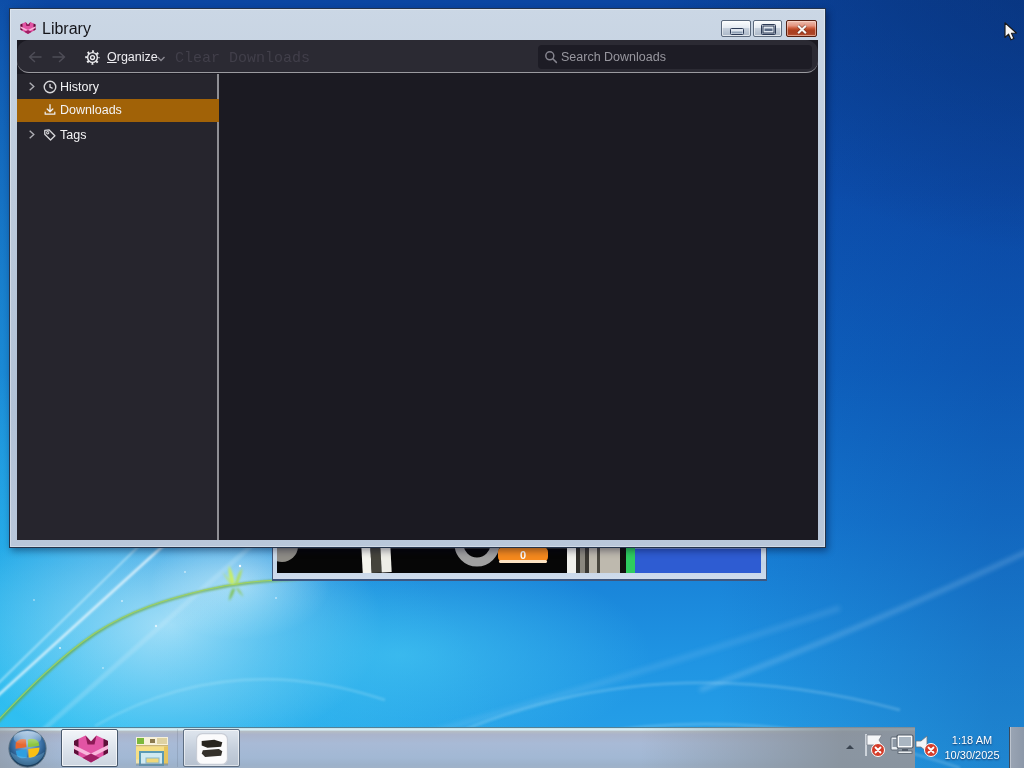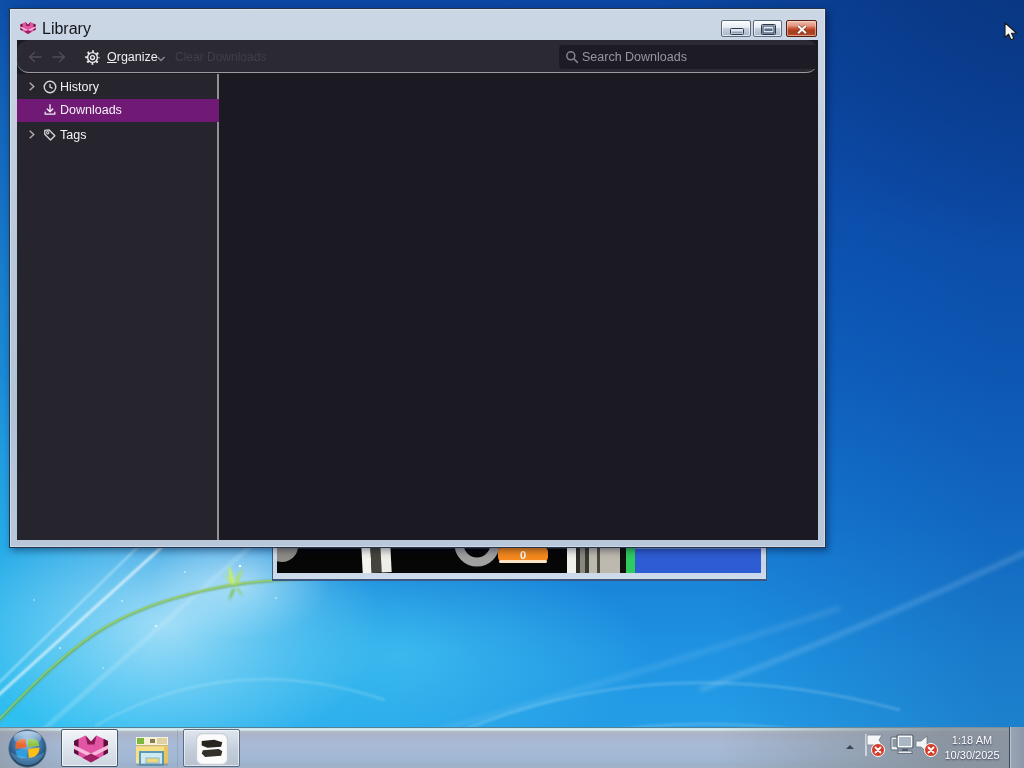--- a/index.html
+++ b/index.html
@@ -26,33 +26,33 @@
 #btn-max { left:743px; width:29px; }
 #btn-close { left:776px; width:31px;
   background:linear-gradient(#eec0b2, #e3947f 32%, #cb5a39 48%, #ad3f1f 62%, #a84023 82%, #bd5635);
   border-color:#551e10; box-shadow:0 0 0 1px rgba(255,228,215,0.5) inset; }
 
 #ffui { position:absolute; left:7px; top:31px; width:801px; height:500px; background:#1b1a22; overflow:hidden; }
 #fftoolbar { position:absolute; left:0; top:0; width:801px; height:33px; background:#2b2a33; border-bottom:1px solid #9b9ba0;border-radius:12px; }
 #ffsidebar { position:absolute; left:0; top:34px; width:202px; height:466px; background:#26252d; border-right:2px solid #8f8f94; }
 #organize { position:absolute; left:90px; top:10px; color:#eeedf1; font-size:12.5px; }
 #organize u { text-decoration:underline; }
-#cleardl { position:absolute; left:158px; top:10px; color:#413f4a; font-size:12px; }
-#searchbox { position:absolute; left:521px; top:5px; width:274px; height:24px; background:#1d1c25; border-radius:4px;margin-left:21px; }
+#cleardl { position:absolute; left:158px; top:10px; color:#413f4a; font-size:15px;font-family:Liberation Mono, monospace; }
+#searchbox { position:absolute; left:521px; top:5px; width:274px; height:24px; background:#1d1c25; border-radius:4px; }
 #searchph { position:absolute; left:23px; top:5px; color:#98979f; font-size:12.5px; }
 .srow { position:absolute; left:0; width:202px; height:23px; color:#f3f3f5; font-size:12.5px; }
 .srow .lbl { position:absolute; left:43px; top:4px; }
 .sic { position:absolute; left:26px; top:4px; }
 .schev { position:absolute; left:9px; top:5px; }
 
 #bwin { position:absolute; left:272px; top:544px; width:495px; height:37px; z-index:5;
   background:linear-gradient(#dfe9f2,#c3d4e6 55%, #cfdcec); border:1px solid #41597c; border-top:none; border-bottom:2px solid #3e5780; }
 #bwin-inner { position:absolute; left:4px; top:3px; width:484px; height:26px; background:#050505; overflow:hidden; }
 
-#taskbar { position:absolute; left:0; top:727px; width:1024px; height:41px; z-index:30;
+#taskbar { position:absolute; left:0; top:727px; width:915px; height:41px; z-index:30;
   background:
     linear-gradient(to right, rgba(138,146,156,0.55) 0%, rgba(138,146,156,0) 7%),
     linear-gradient(to right, rgba(148,156,166,0) 70%, rgba(134,143,152,0.85) 92%),
     linear-gradient(to bottom, #15506d 0%, #dbf2f8 4%, #d4ecf4 7%, #b4bcc4 11%, #abb4cb 18%, #a8bad6 40%, #a2b8d4 75%, #9db2cb 92%, #a0b2c8 100%); }
 #libbtn { position:absolute; left:61px; top:2px; width:57px; height:38px; border:1px solid #47586c; border-radius:2px;
   background:linear-gradient(#f2f5f9, #dde4ec 50%, #ccd5e0); box-shadow:0 0 0 1px rgba(255,255,255,0.7) inset; }
 #fldbtn { position:absolute; left:120px; top:2px; width:58px; height:38px; border-right:1px solid rgba(90,105,125,0.22); }
 #trmbtn { position:absolute; left:183px; top:2px; width:57px; height:38px; border:1px solid #5e6e82; border-radius:2px;
   background:linear-gradient(#dfe6ee, #c4cedb 55%, #b6c1cf); box-shadow:0 0 0 1px rgba(255,255,255,0.55) inset; }
 #clock { position:absolute; left:936px; top:6px; width:72px; text-align:center; color:#fff; font-size:11px; line-height:15px; text-shadow:0 1px 2px rgba(0,0,40,0.65); }
@@ -214,21 +214,21 @@
       <div class="srow" style="top:2px;text-align:right;">
         <svg class="schev" width="11" height="11" viewBox="0 0 12 12">
             <path fill="none" stroke="#aeaeb4" stroke-width="1.5" d="M4 2 L8.5 6 L4 10"></path>
           </svg>
         <svg class="sic" width="14" height="14" viewBox="0 0 16 16">
           <circle cx="8" cy="8" r="6.6" fill="none" stroke="#d7d7da" stroke-width="1.6"></circle>
           <path fill="none" stroke="#d7d7da" stroke-width="1.5" d="M8 4.5 V8 L11 9.6"></path>
         </svg>
         <span class="lbl">History</span>
       </div>
-      <div class="srow" style="top:25px; background:#701a75; height:23px;">
+      <div class="srow" style="top:25px; background:#a16207; height:23px;">
         <svg class="sic" width="14" height="14" viewBox="0 0 16 16">
           <g stroke="#f0f0f3" stroke-width="1.5" fill="none" stroke-linecap="round" stroke-linejoin="round">
             <path d="M8 2 V9.5 M4.8 6.8 L8 10 L11.2 6.8"></path>
             <path d="M2.5 10.5 V12.8 H13.5 V10.5" stroke-width="1.4"></path>
           </g>
         </svg>
         <span class="lbl">Downloads</span>
       </div>
       <div class="srow" style="top:50px;">
         <svg class="schev" width="11" height="11" viewBox="0 0 12 12">

